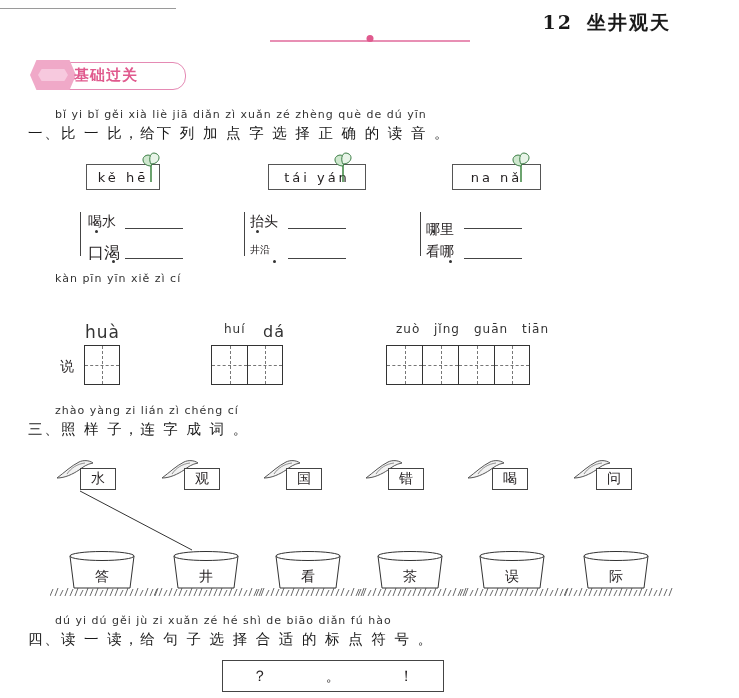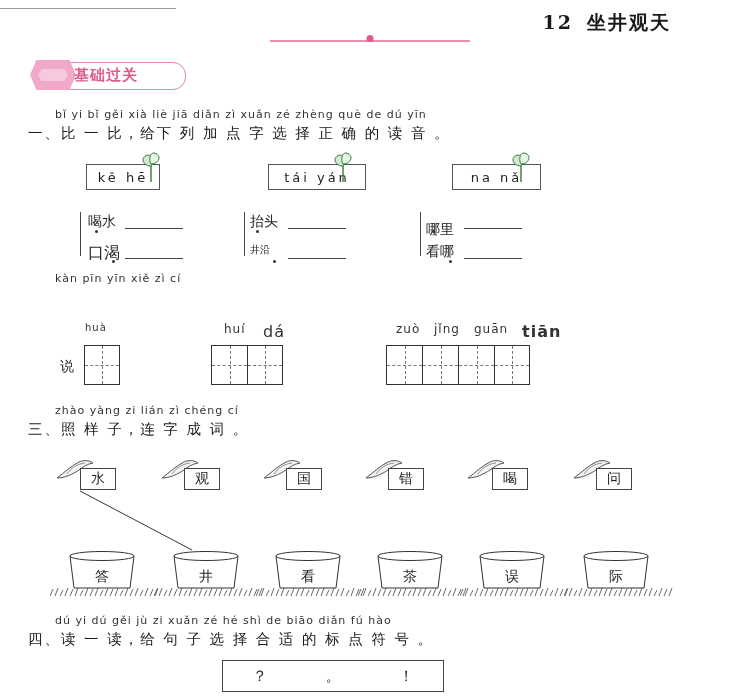--- a/index.html
+++ b/index.html
@@ -136,37 +136,37 @@
   <div class="vbar" style="left:420px;top:212px;height:44px;"></div>
   <div class="abs" style="left:426px;top:213px;font-size:14px;margin-top:8px;">哪里</div>
   <div class="ansline" style="left:464px;top:228px;width:58px;"></div>
   <div class="dot" style="left:432px;top:230px;"></div>
   <div class="abs" style="left:426px;top:243px;font-size:14px;">看哪</div>
   <div class="ansline" style="left:464px;top:258px;width:58px;"></div>
   <div class="dot" style="left:449px;top:260px;"></div>
 
   <div class="abs pinyin" style="left:55px;top:272px;">kàn pīn yīn    xiě zì cí</div>
 
-  <div class="abs pinyin" style="left:85px;top:322px;font-size:10px;">huà</div>
+  <div class="abs pinyin" style="left:85px;top:322px;font-size:17px;">huà</div>
   <div class="abs" style="left:60px;top:358px;font-size:14px;">说</div>
   <div class="grid" style="left:84px;top:345px;">
     <div class="cell"></div>
   </div>
 
   <div class="abs pinyin" style="left:224px;top:322px;font-size:12px;">huí</div>
   <div class="abs pinyin" style="left:263px;top:322px;font-size:16px;">dá</div>
   <div class="grid" style="left:211px;top:345px;">
     <div class="cell"></div>
     <div class="cell"></div>
   </div>
 
   <div class="abs pinyin" style="left:396px;top:322px;font-size:12px;">zuò</div>
   <div class="abs pinyin" style="left:434px;top:322px;font-size:12px;">jǐng</div>
   <div class="abs pinyin" style="left:474px;top:322px;font-size:12px;text-align:right;">guān</div>
-  <div class="abs pinyin" style="left:522px;top:322px;font-size:16px;font-weight:bold;">tiān</div>
+  <div class="abs pinyin" style="left:522px;top:322px;font-size:12px;">tiān</div>
   <div class="grid" style="left:386px;top:345px;">
     <div class="cell"></div>
     <div class="cell"></div>
     <div class="cell"></div>
     <div class="cell"></div>
   </div>
 
   <div class="abs qline" style="left:28px;top:420px;">三、照 样 子，连 字 成 词 。</div>
   <div class="abs pinyin" style="left:55px;top:404px;">zhào yàng zi    lián zì chéng cí</div>
 

